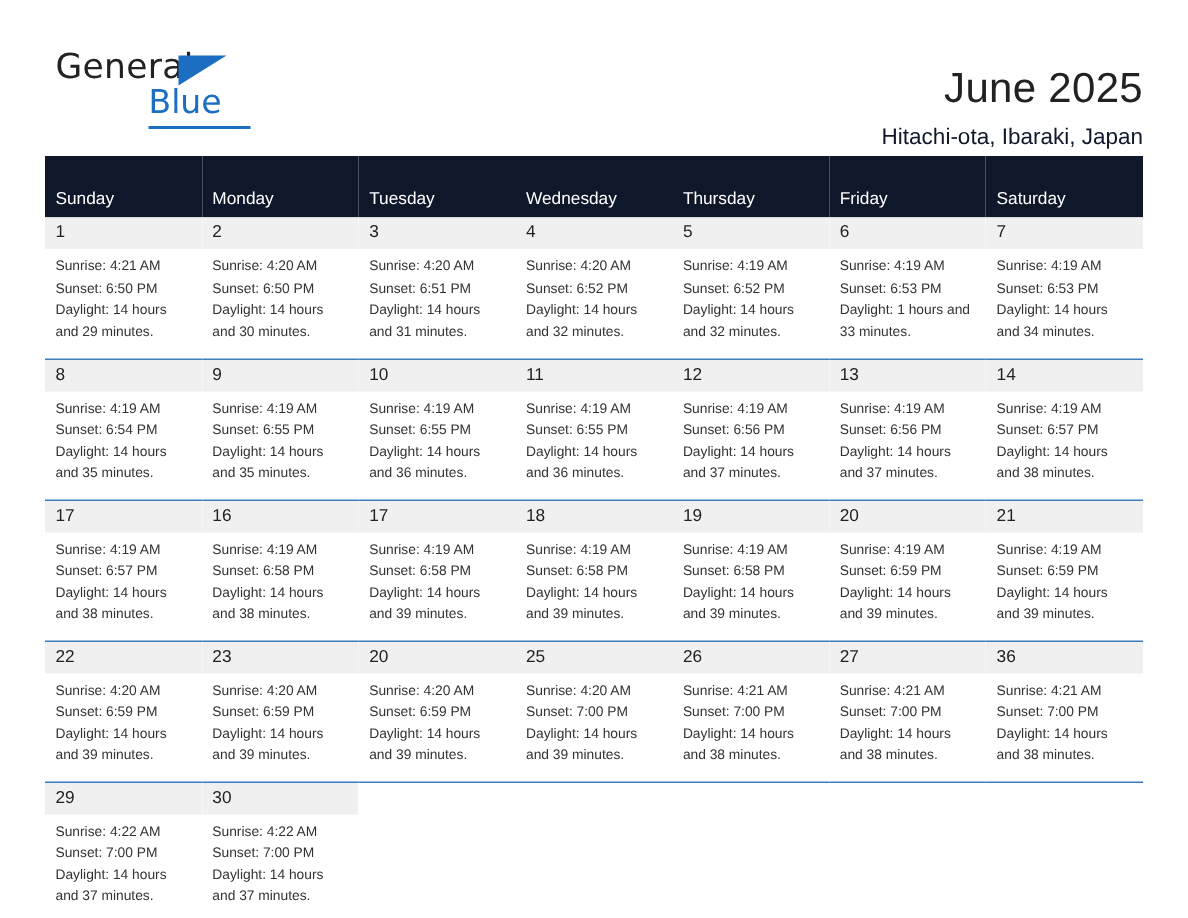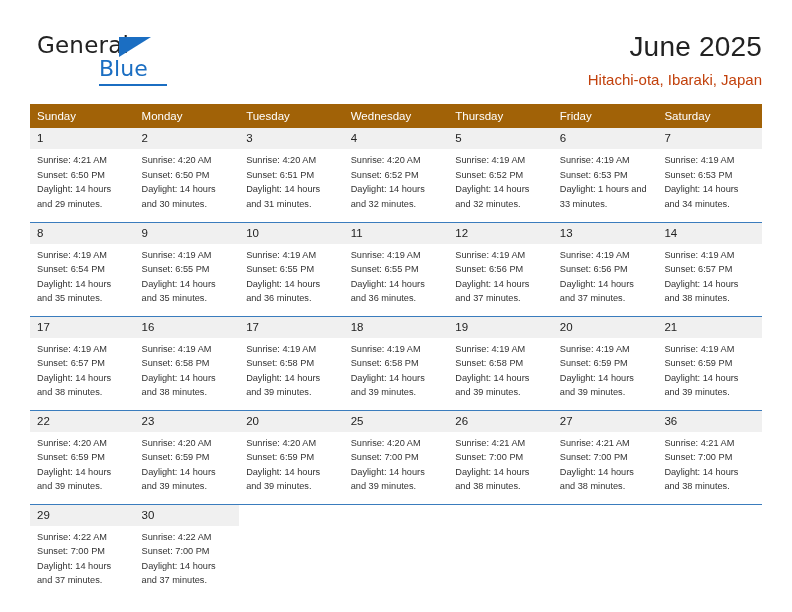--- a/index.html
+++ b/index.html
@@ -70,55 +70,55 @@
     left: 62px;
     top: 50px;
     width: 68px;
     height: 2px;
     background: #1b6ec2;
   }
 
   .title-block {
     position: absolute;
     right: 0;
-    top: 4px;
+    top: 16px;
     text-align: right;
   }
   .cal-title {
     font-size: 28px;
     font-weight: normal;
     color: #222222;
     line-height: 1.2;
     margin: 0;
     letter-spacing: 0.2px;
   }
   .cal-subtitle {
     font-size: 15px;
-    color: #c2410c;
+    color: #0f172a;
     margin-top: 7px;
     line-height: 1.2;
   }
 
   
   .calendar {
     position: absolute;
     left: 30px;
     top: 104px;
     width: 732px;
     border-collapse: collapse;
     table-layout: fixed;
   }
 
   .calendar th {
-    background: #a16207;
+    background: #0f172a;
     color: #ffffff;
     font-size: 11.5px;
     font-weight: normal;
     text-align: left;
-    padding: 5px 0 5px 7px;
+    padding: 22px 0 5px 7px;
     line-height: 1.25;
     border: none;
   }
 
   .calendar td {
     width: 104.57px;
     vertical-align: top;
     padding: 0;
     border: none;
     border-top: 1px solid #3a7cbd;

